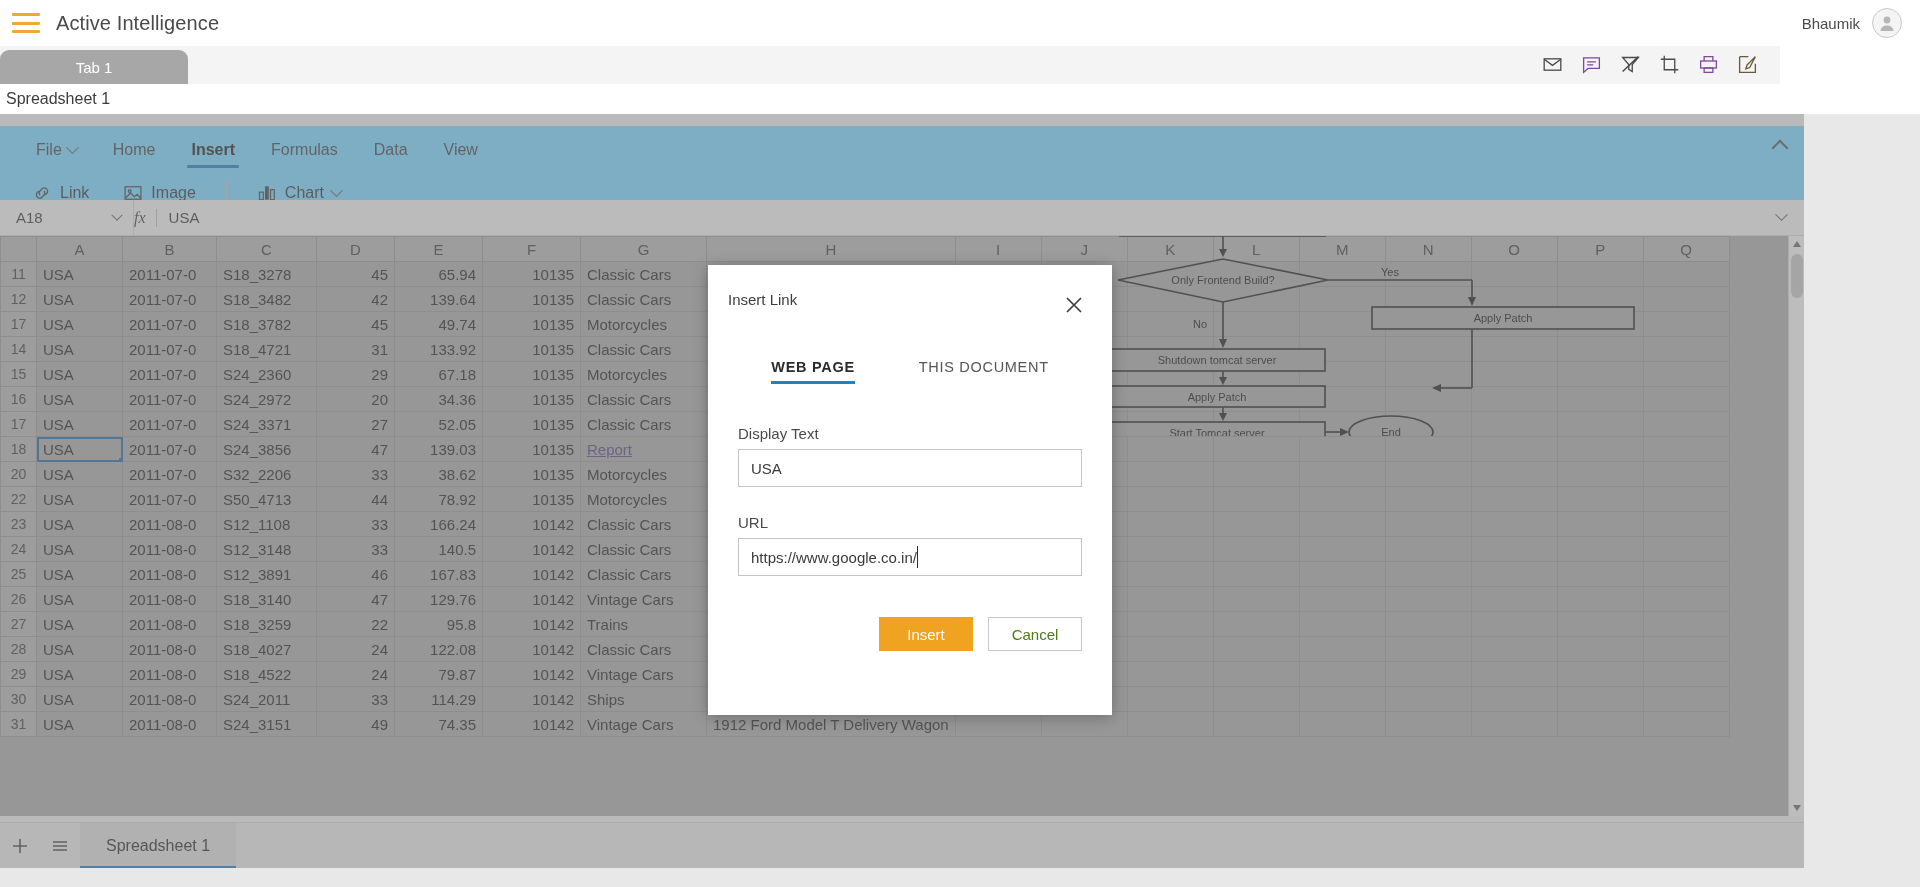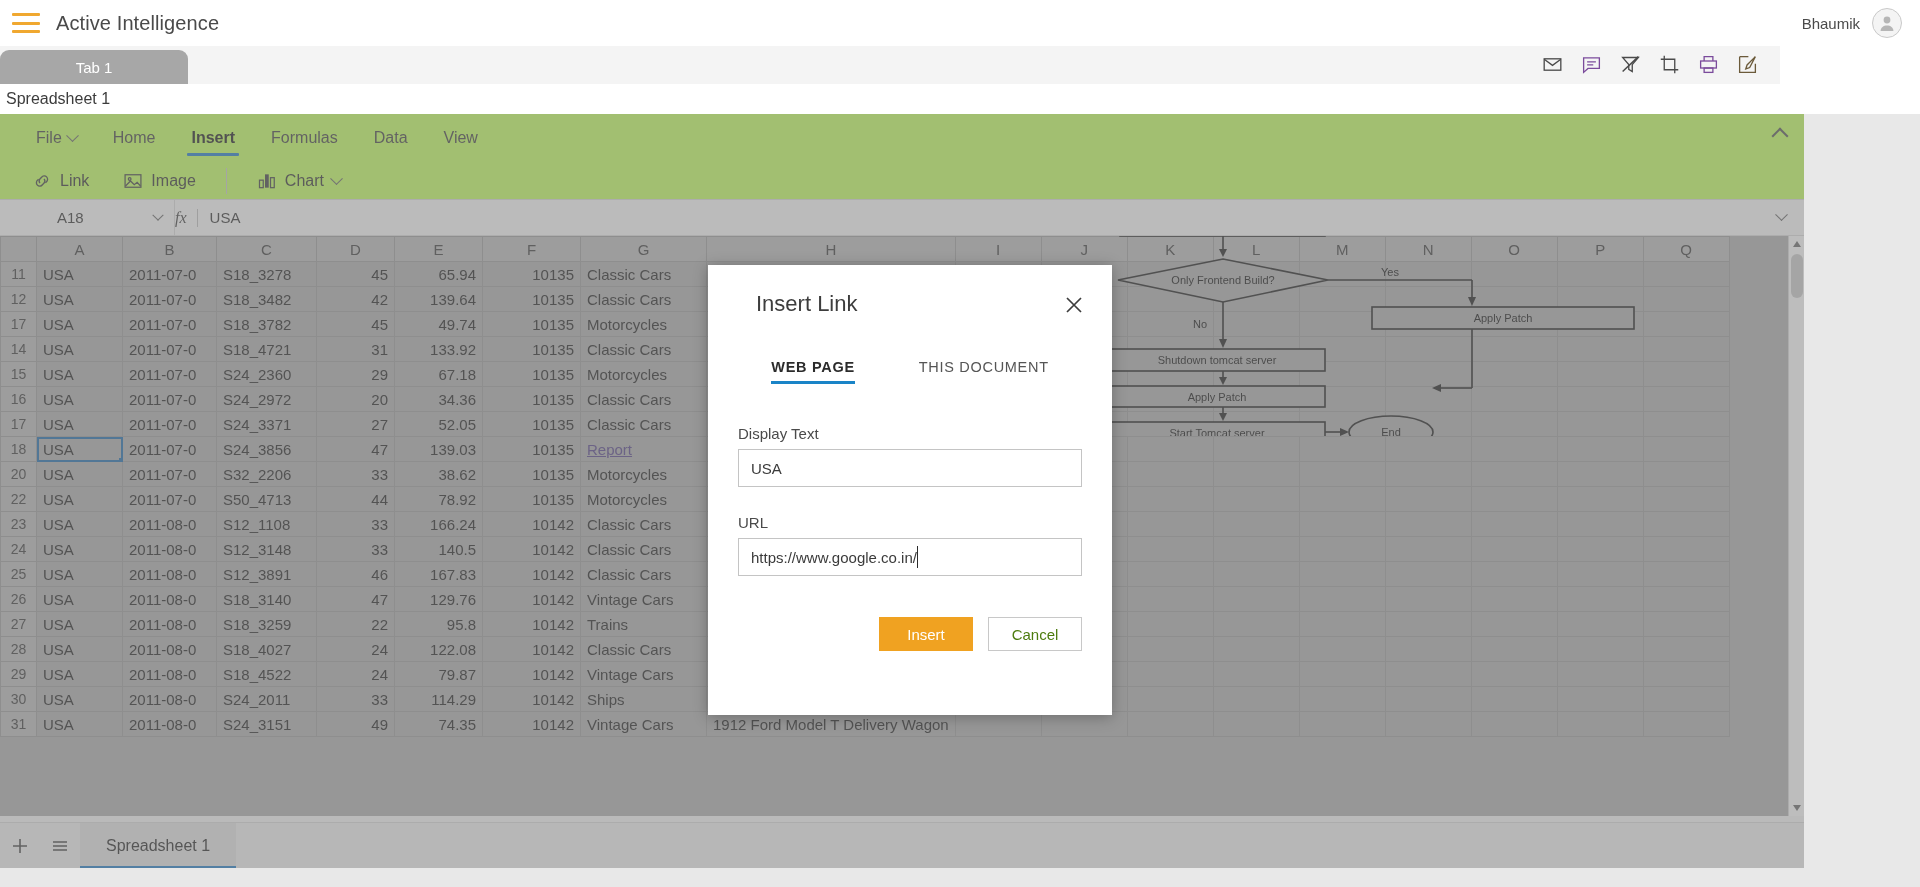--- a/index.html
+++ b/index.html
@@ -75,22 +75,22 @@
   
   .dim-overlay {
     position: absolute; top: 114px; left: 0; width: 1804px; height: 754px;
     background: rgba(128,128,128,0.45);
     pointer-events: none;
     z-index: 40;
   }
 
   
   .ribbon {
-    position: absolute; top: 0; left: 0; width: 1804px; height: 86px;
-    background: #bef264; border-bottom: 1px solid #d2d2d2; padding-left: 12px;
+    position: absolute; top: 12px; left: 0; width: 1804px; height: 86px;
+    background: #7dd3fc; border-bottom: 1px solid #d2d2d2; padding-left: 12px;
   }
   .ribbon-tabs {
     position: absolute; top: 0; left: 18px; height: 48px;
     display: flex; align-items: center; gap: 0;
   }
   .rtab {
     position: relative; padding: 0 18px; height: 48px;
     display: flex; align-items: center; gap: 6px;
     font-size: 16px; color: #4c4c4c; cursor: pointer;
   }
@@ -114,21 +114,21 @@
 
   
   .formula-bar {
     position: absolute; top: 86px; left: 0; width: 1804px; height: 36px;
     background: #ebebeb; border-bottom: 1px solid #d2d2d2;
     display: flex; align-items: center;
   }
   .name-box {
     width: 134px; height: 36px; padding-left: 16px;
     display: flex; align-items: center; font-size: 15px; color: #3f3f3f;
-    border-right: 1px solid #cfcfcf; cursor: pointer; margin-left: 41px;
+    border-right: 1px solid #cfcfcf; cursor: pointer;
   }
   .name-box .nb-chev { margin-left: auto; margin-right: 12px;
     width: 8px; height: 8px; border-right: 1.5px solid #6a6a6a; border-bottom: 1.5px solid #6a6a6a;
     transform: rotate(45deg) translate(-2px,-2px); }
   .fx { font-size: 16px; font-style: italic; color: #4a4a4a; font-family: "Liberation Serif", serif; }
   .fx-sep { margin-left: 10px; width: 1px; height: 18px; background: #b9b9b9; }
   .formula-val { margin-left: 12px; font-size: 15px; color: #3f3f3f; }
   .fb-chev { margin-left: auto; margin-right: 18px;
     width: 9px; height: 9px; border-right: 1.5px solid #6a6a6a; border-bottom: 1.5px solid #6a6a6a;
     transform: rotate(45deg) translate(-2px,-2px); cursor:pointer; }
@@ -223,22 +223,22 @@
   
   .flowchart { position: absolute; left: 1100px; top: 0px; }
   .modal {
     position: absolute; left: 708px; top: 265px;
     width: 404px; height: 450px;
     background: #ffffff;
     box-shadow: 0 2px 14px rgba(0,0,0,.28);
     z-index: 60;
   }
   .modal-title {
-    position: absolute; left: 48px; top: 26px;
-    font-size: 22px; color: #3d3d3d; text-align: right;
+    position: absolute; left: 20px; top: 26px;
+    font-size: 15px; color: #3d3d3d; text-align: right;
   }
   .modal-close {
     position: absolute; right: 26px; top: 28px;
     width: 24px; height: 24px; cursor: pointer;
   }
   .modal-tabs {
     position: absolute; left: 0; top: 94px; width: 404px;
     display: flex; justify-content: center; gap: 64px;
   }
   .mtab {

